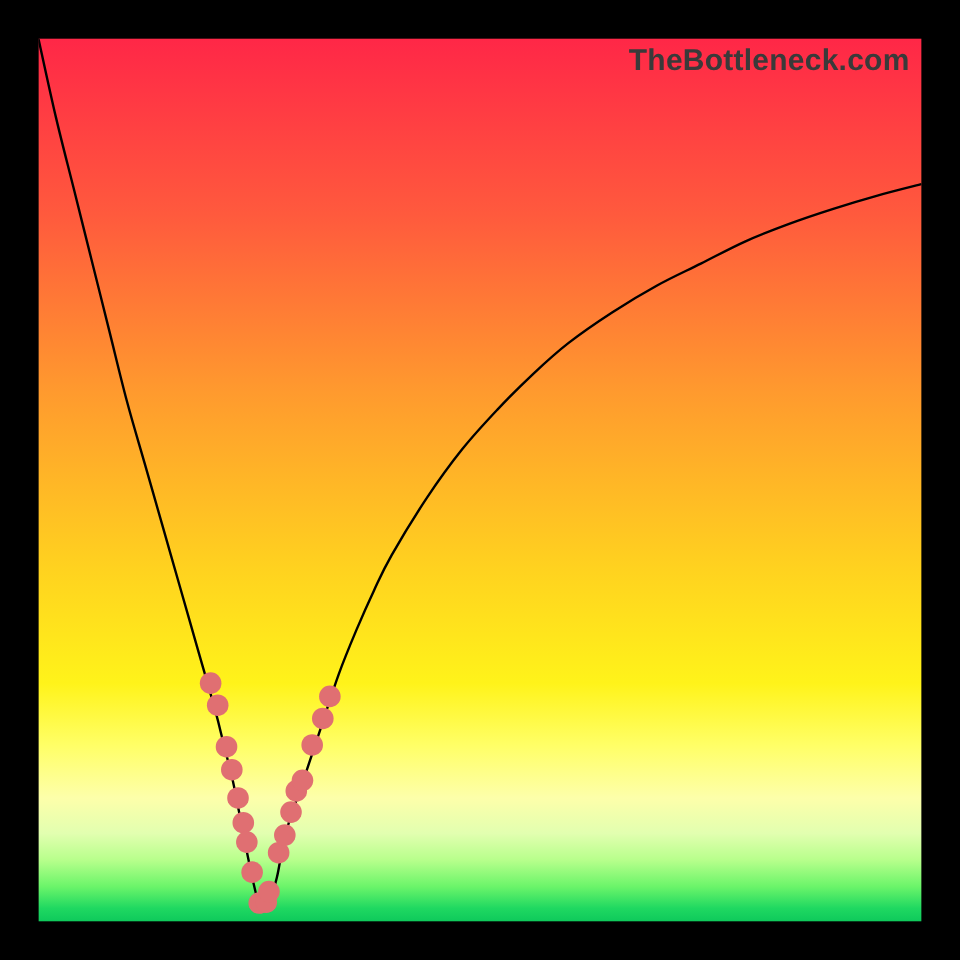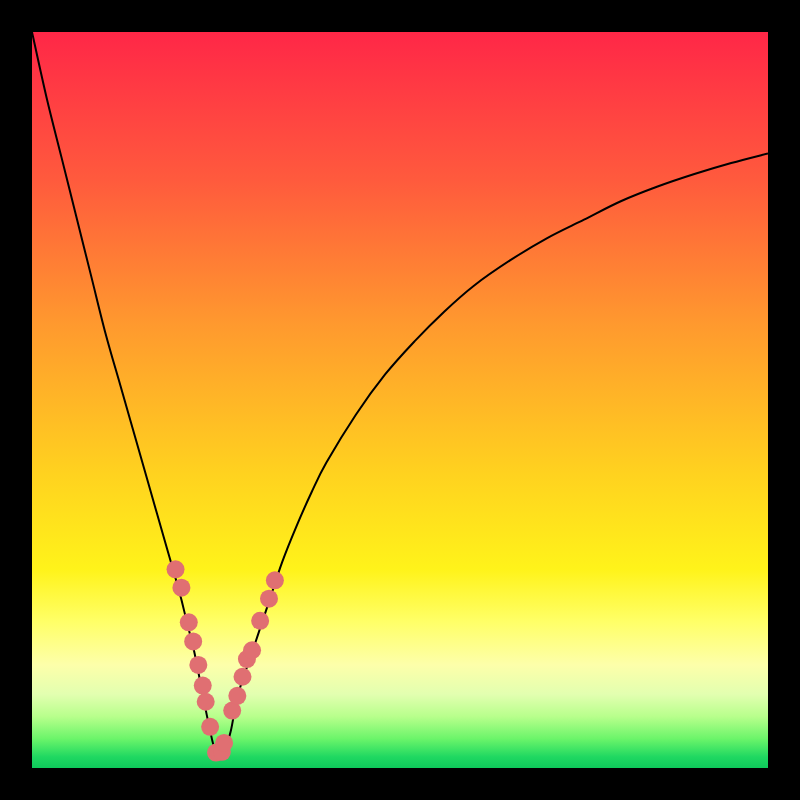--- a/index.html
+++ b/index.html
@@ -90,15 +90,16 @@
           <circle cx="205.34" cy="663.87" r="9" fill="#e06f72"></circle>
           <circle cx="210.50" cy="644.74" r="9" fill="#e06f72"></circle>
           <circle cx="214.91" cy="627.07" r="9" fill="#e06f72"></circle>
           <circle cx="220.06" cy="618.24" r="9" fill="#e06f72"></circle>
           <circle cx="228.16" cy="588.80" r="9" fill="#e06f72"></circle>
           <circle cx="236.99" cy="566.72" r="9" fill="#e06f72"></circle>
           <circle cx="242.88" cy="548.32" r="9" fill="#e06f72"></circle>
         </g>
     </svg>
 
+    <div class="watermark">TheBottleneck.com</div>
   </div>
 
 </div>
 
 </body></html>

